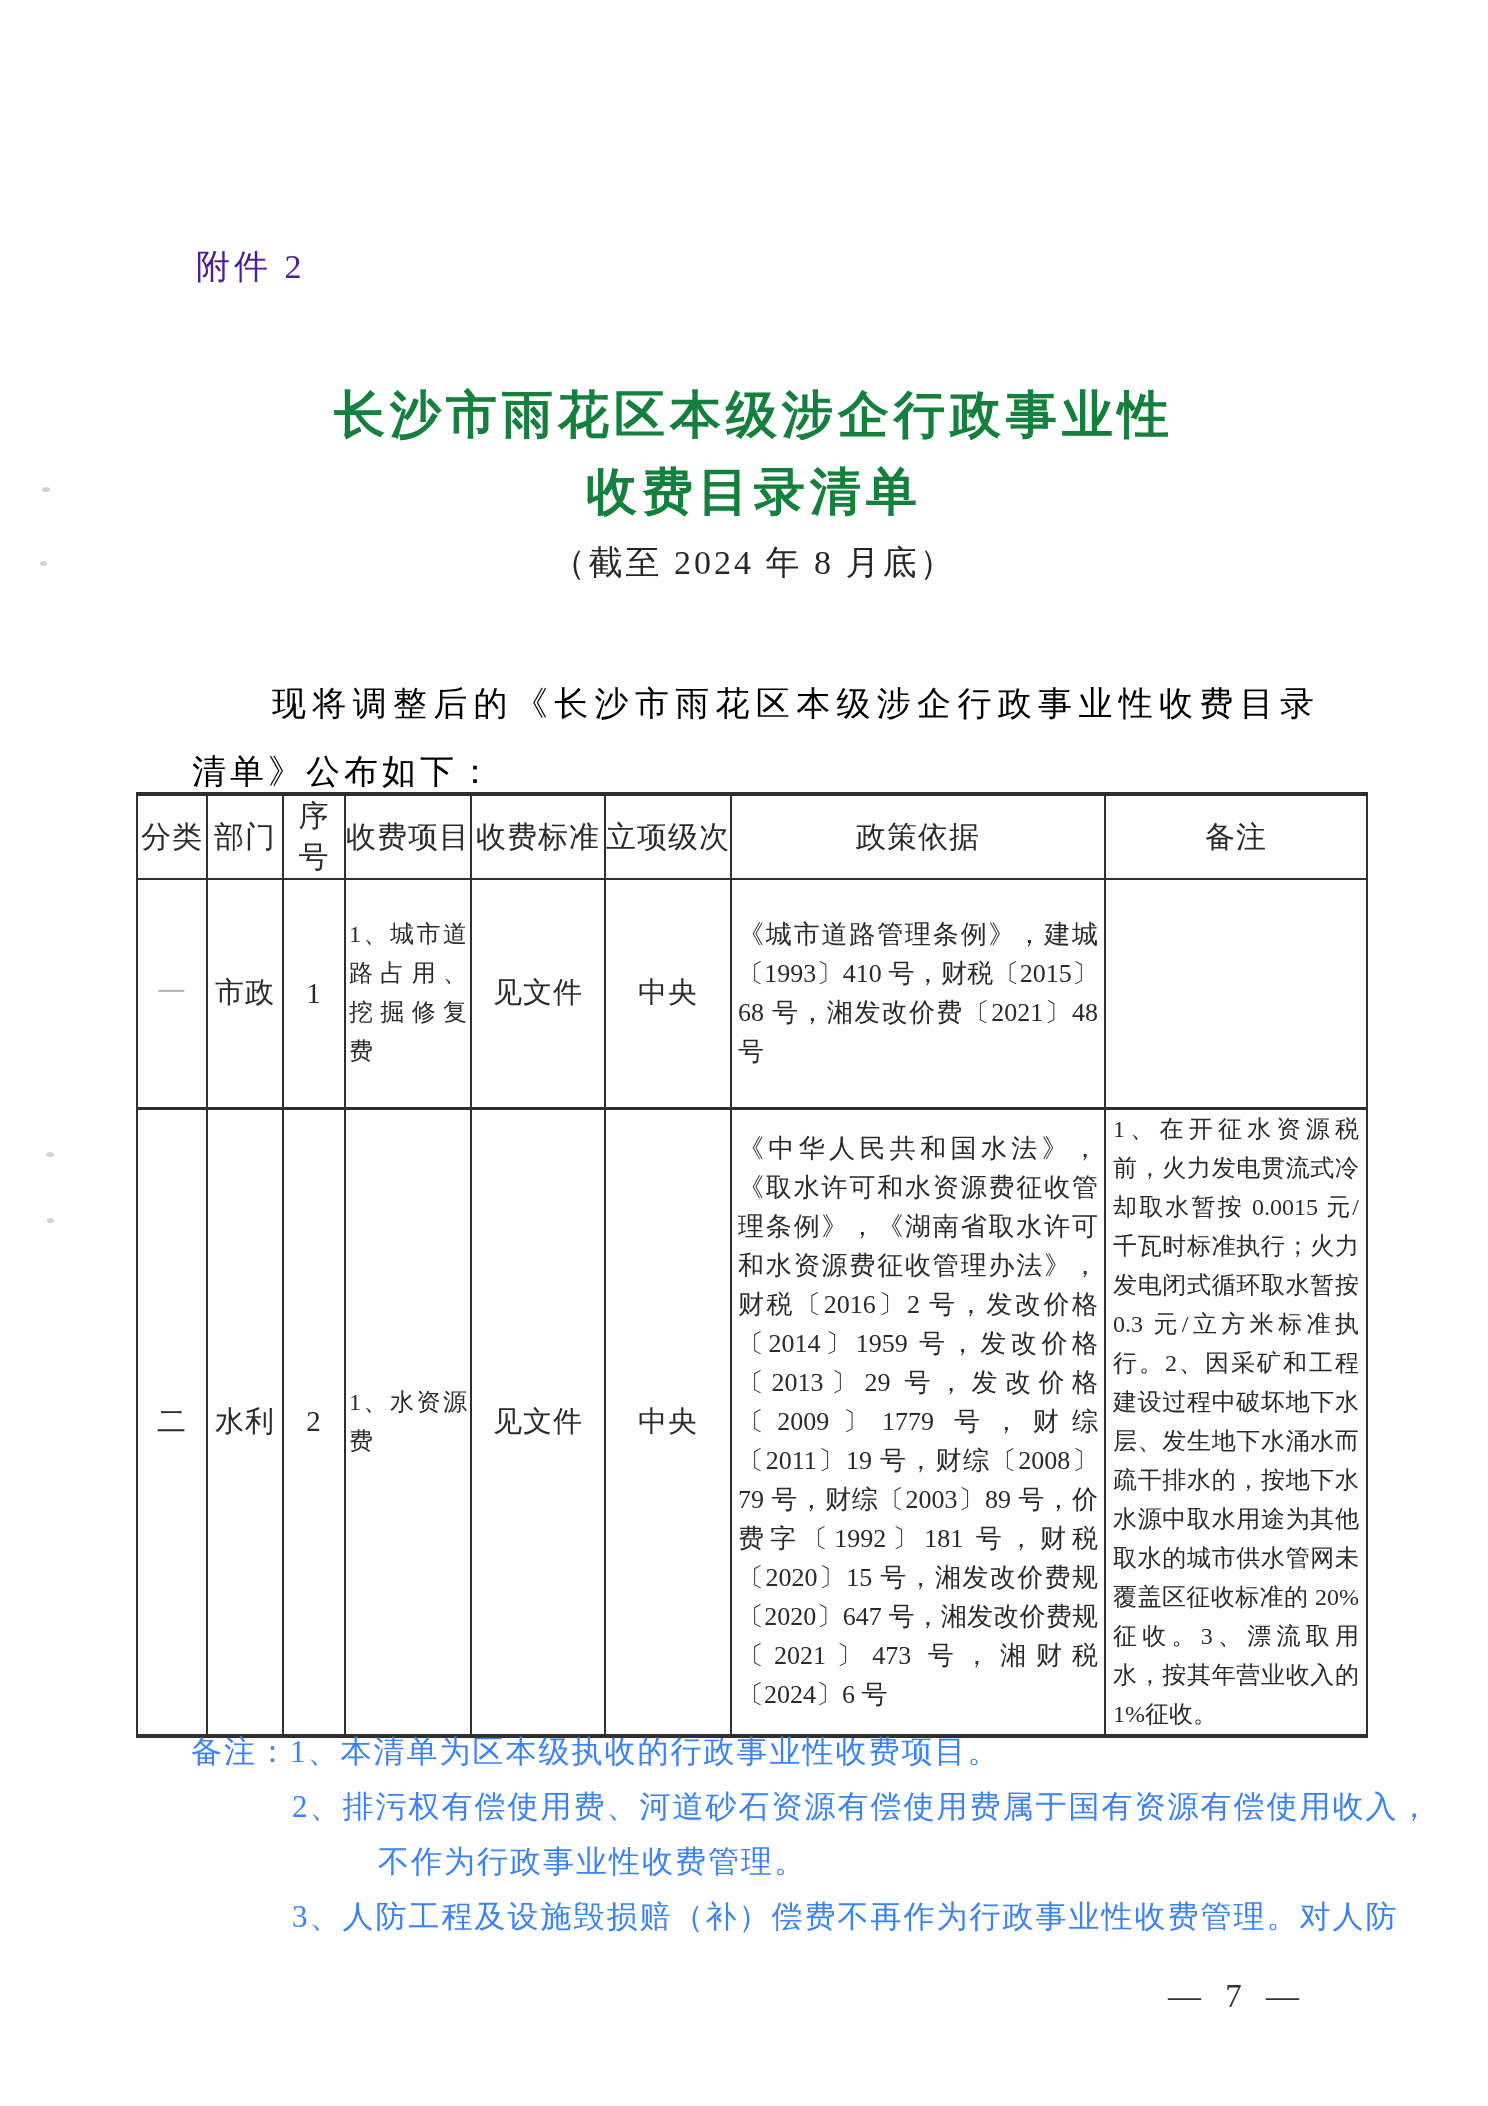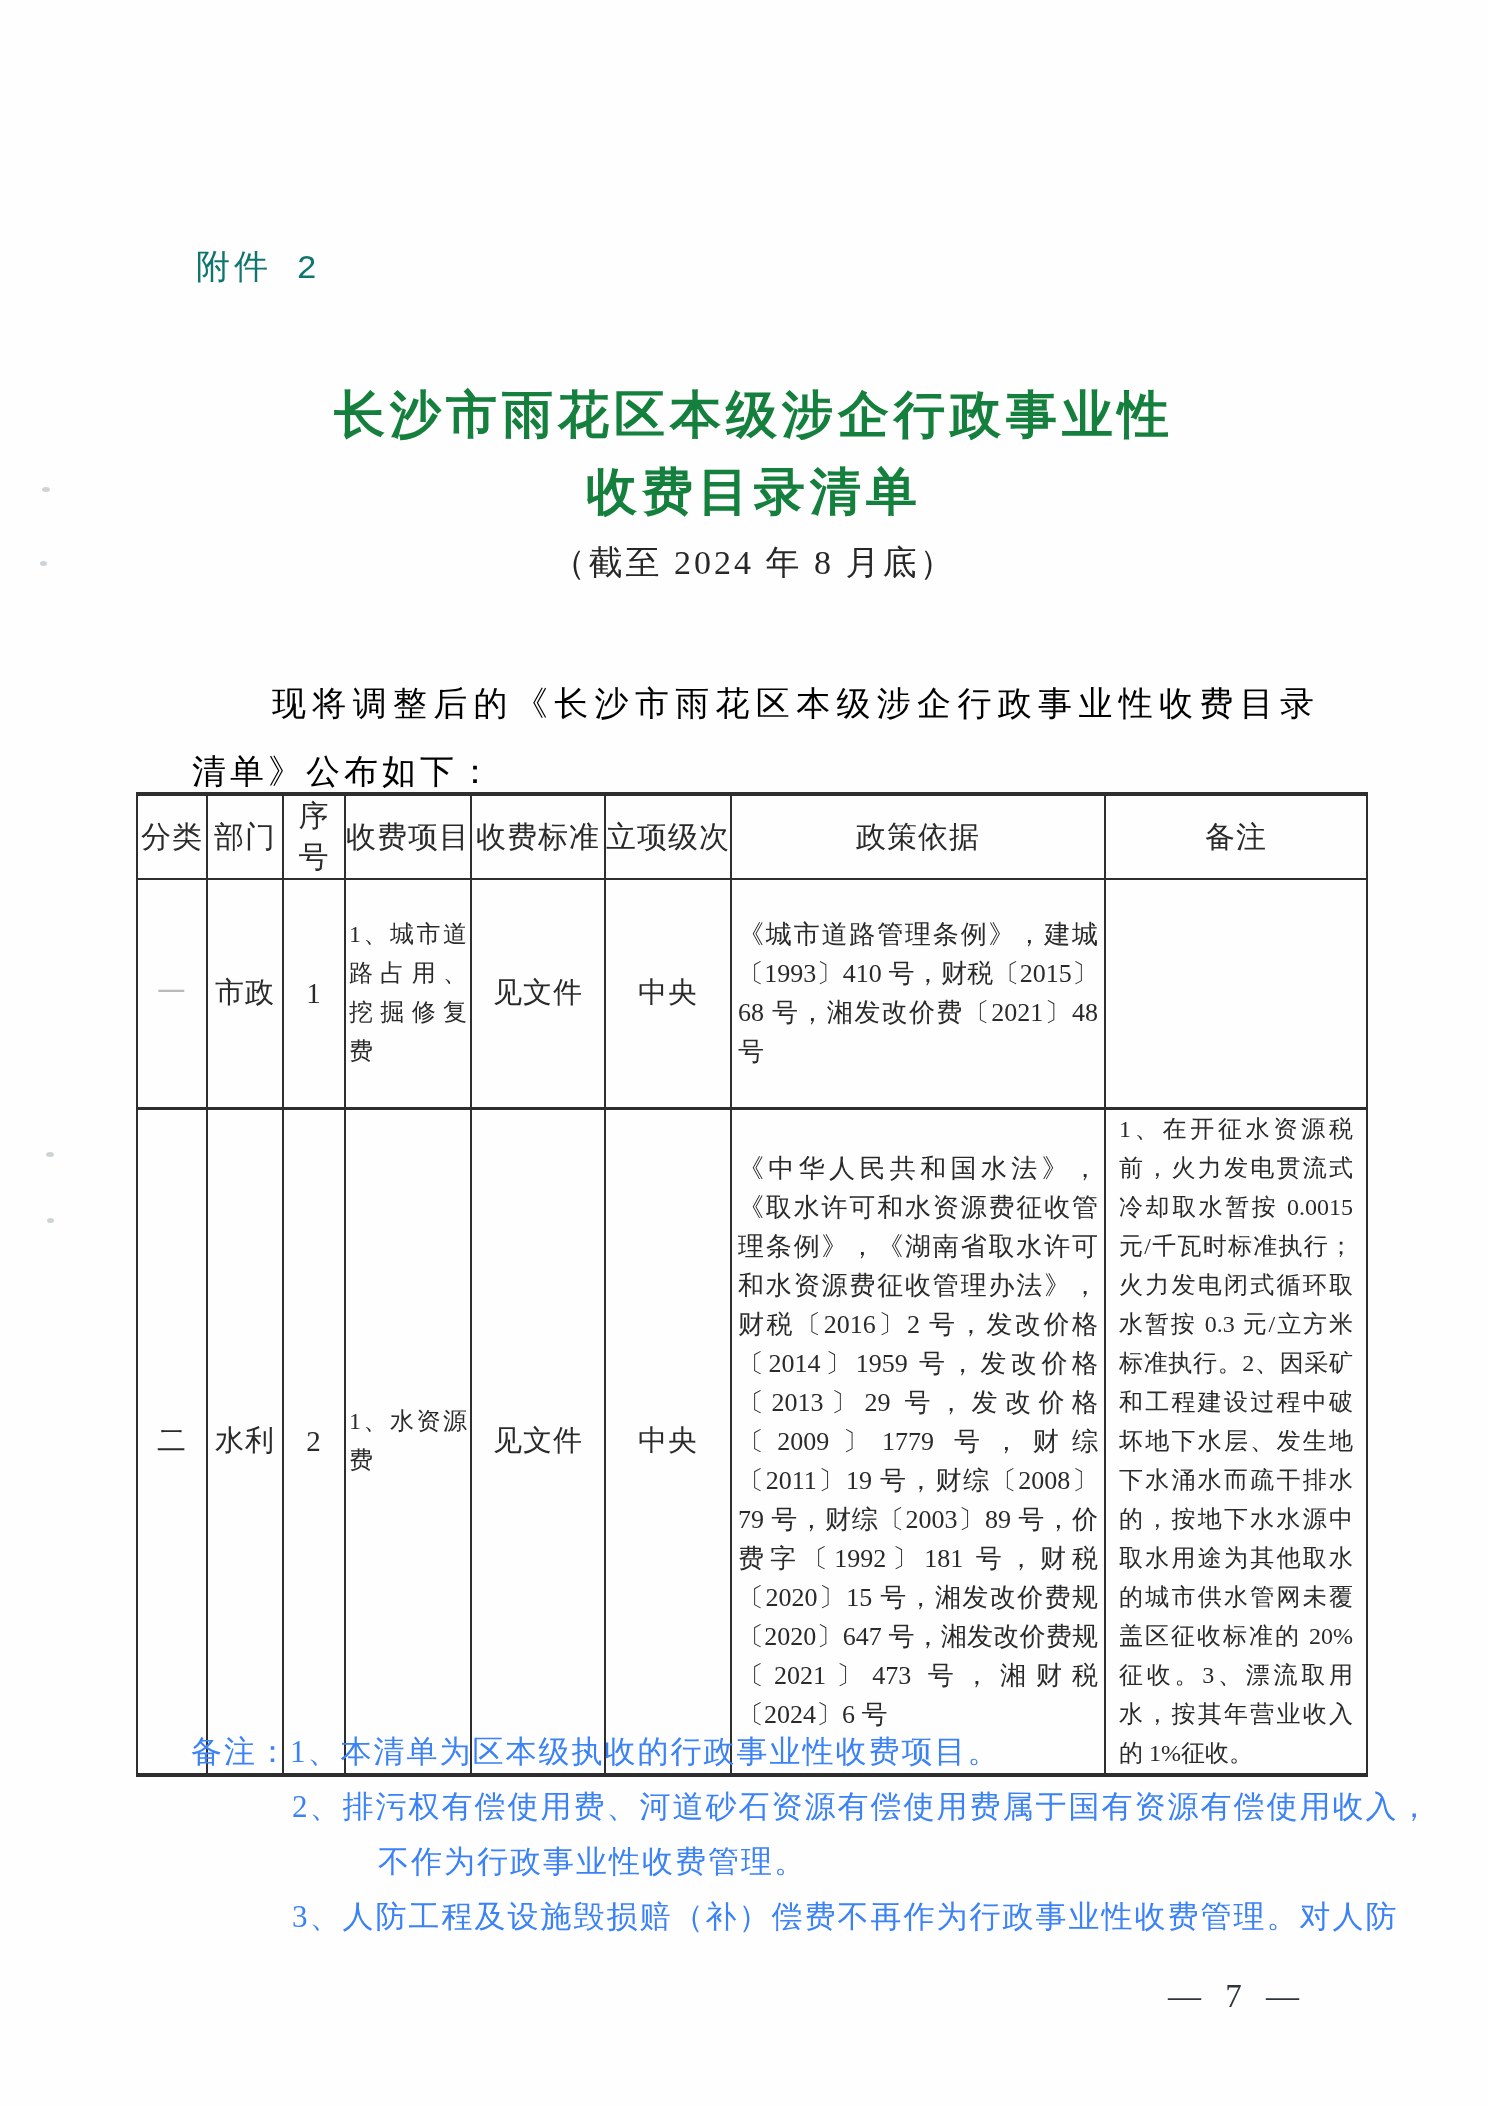--- a/index.html
+++ b/index.html
@@ -8,21 +8,21 @@
     width:1488px;height:2106px;
     margin:0 auto;
     background:#fefefe;
     overflow:hidden;
     font-family:"Liberation Serif","DejaVu Serif",serif;
     color:#2b2b2b;
   }
   
   .attachment{
     position:absolute;left:196px;top:244px;
-    font-size:34px;letter-spacing:4px;color:#0f766e;font-family:Liberation Mono, monospace;
+    font-size:34px;letter-spacing:4px;color:#4c1d95;
   }
   .title-block{
     position:absolute;left:20px;top:376px;width:1468px;
     text-align:center;
     font-family:"Liberation Sans","DejaVu Sans",sans-serif;
     font-weight:700;color:#15803d;
   }
   .title-line{font-size:51px;letter-spacing:5px;line-height:77px;}
   .subtitle{
     position:absolute;left:20px;top:540px;width:1468px;
@@ -53,21 +53,21 @@
     font-weight:normal;
     overflow:hidden;
   }
   .doc-table thead tr{height:83px;border-top:4px solid #2e2e2e;border-bottom:2px solid #fca5a5;margin-top:12px;}
   .doc-table tr.row-1{height:229px;border-bottom:3px solid #2e2e2e;}
   .doc-table tr.row-2{height:615px;border-bottom:4px solid #2e2e2e;}
   .doc-table th{font-size:30px;text-align:center;letter-spacing:1px;}
   td.c{font-size:29px;text-align:center;letter-spacing:1px;}
   td.item{font-size:24px;line-height:39px;padding:0 3px;text-align:justify;}
   td.policy{font-size:26px;line-height:39px;padding:0 6px;text-align:justify;}
-  td.remark{font-size:24px;line-height:39px;padding:0 13px;text-align:justify;}
+  td.remark{font-size:24px;line-height:39px;padding:0 7px;text-align:justify;}
   .faint-cat{color:#b9b9b9;}
   
   .note-line{
     position:absolute;
     font-size:31px;letter-spacing:2px;color:#3b82f6;white-space:nowrap;
   }
   .n1{left:191px;top:1731px;}
   .n2{left:292px;top:1786px;}
   .n3{left:378px;top:1841px;}
   .n4{left:292px;top:1896px;}

